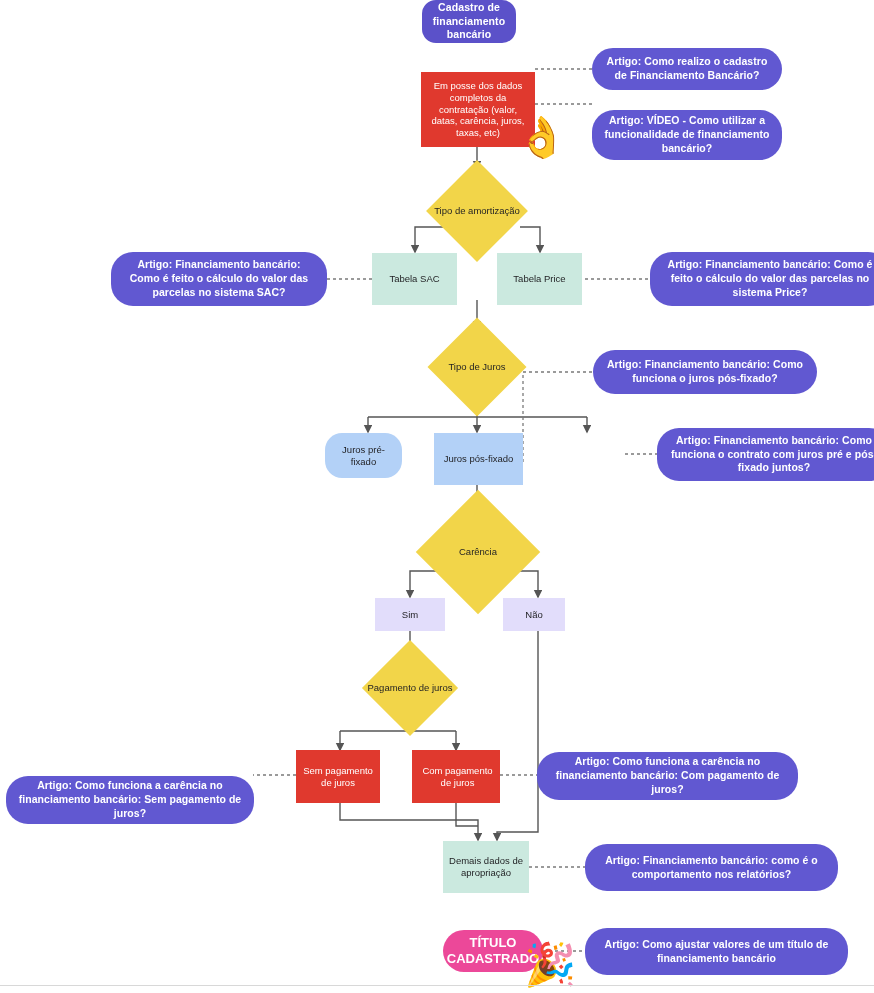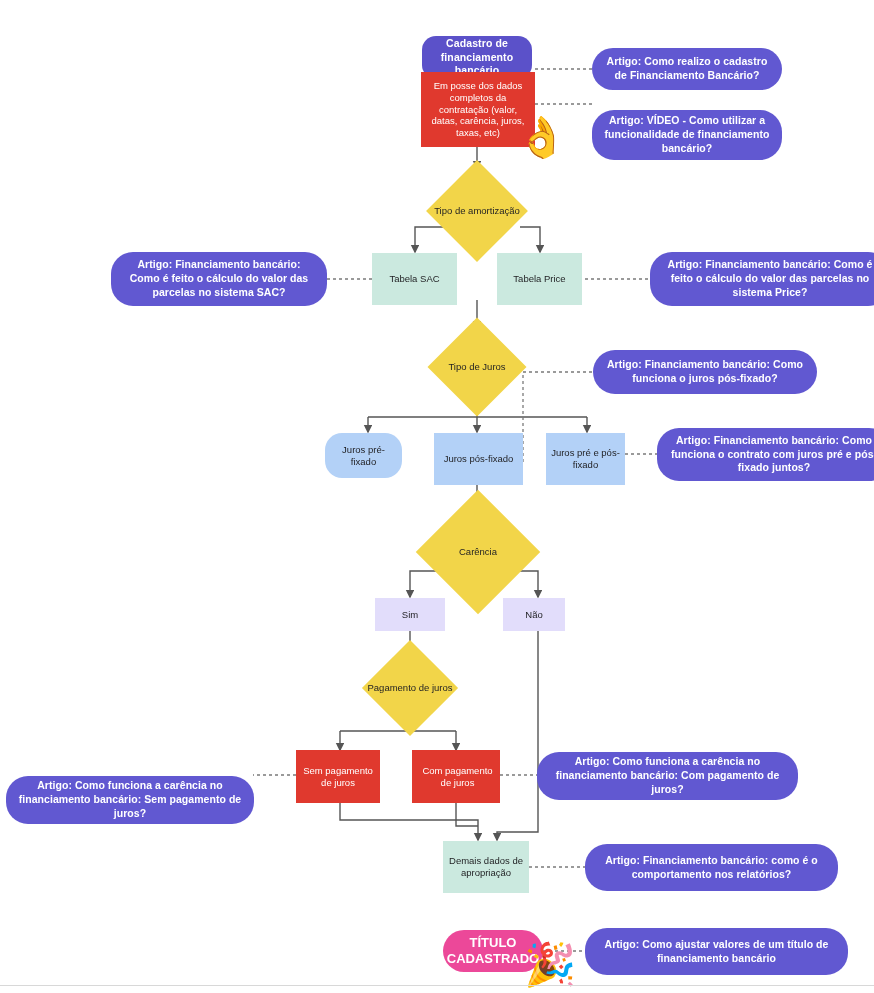--- a/index.html
+++ b/index.html
@@ -171,21 +171,21 @@
       <path d="M573,279 L650,279"></path>
       <path d="M523,462 L523,372 L593,372"></path>
       <path d="M625,454 L658,454"></path>
       <path d="M296,775 L253,775"></path>
       <path d="M500,775 L538,775"></path>
       <path d="M529,867 L586,867"></path>
       <path d="M543,951 L586,951"></path>
     </g>
   </svg>
 
-  <div class="node pill-start" style="left:422px; top:0px; width:110px; height:43px;margin-top:36px;">
+  <div class="node pill-start" style="left:422px; top:0px; width:94px; height:43px;">
     <span>Cadastro de financiamento bancário</span>
   </div>
 
   <div class="node rect red" style="left:421px; top:72px; width:114px; height:75px;">
     <span>Em posse dos dados completos da contratação (valor, datas, carência, juros, taxas, etc)</span>
   </div>
 
   <div class="emoji" style="left:517px; top:117px; font-size:40px;">
     <span>👌</span>
   </div>
@@ -209,23 +209,20 @@
   </div>
 
   <div class="node rect blue" style="left:325px; top:433px; width:77px; height:45px;border-radius:17px;">
     <span>Juros pré-fixado</span>
   </div>
 
   <div class="node rect blue" style="left:434px; top:433px; width:89px; height:52px;">
     <span>Juros pós-fixado</span>
   </div>
 
-  <div class="node rect blue" style="left:546px; top:433px; width:79px; height:52px;">
-    <span>Juros pré e pós-fixado</span>
-  </div>
 
   <div class="diamond" style="left:434px; top:508px; width:88px; height:88px;">
     <div class="dshape"></div>
     <div class="dlabel">Carência</div>
   </div>
 
   <div class="node rect lav" style="left:375px; top:598px; width:70px; height:33px;">
     <span>Sim</span>
   </div>
 

